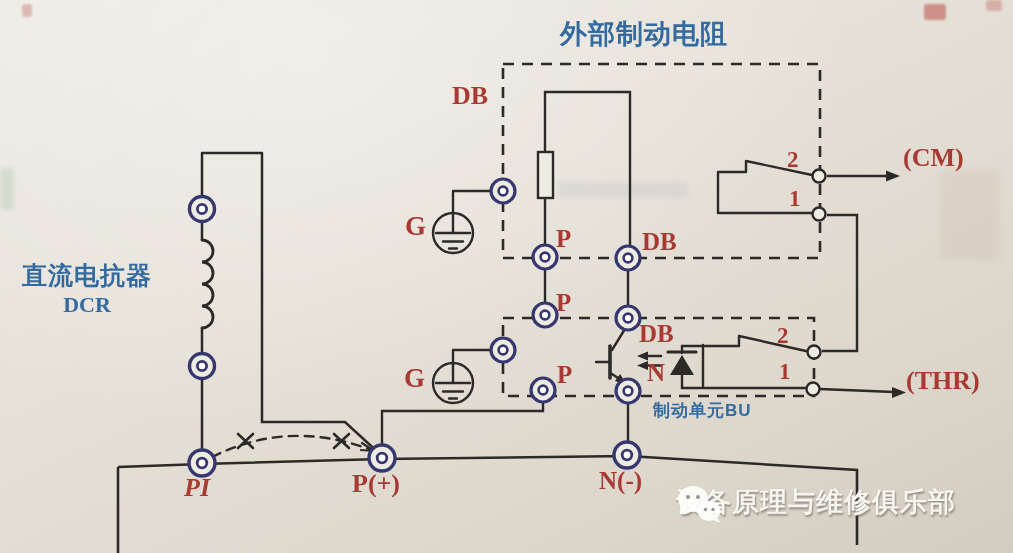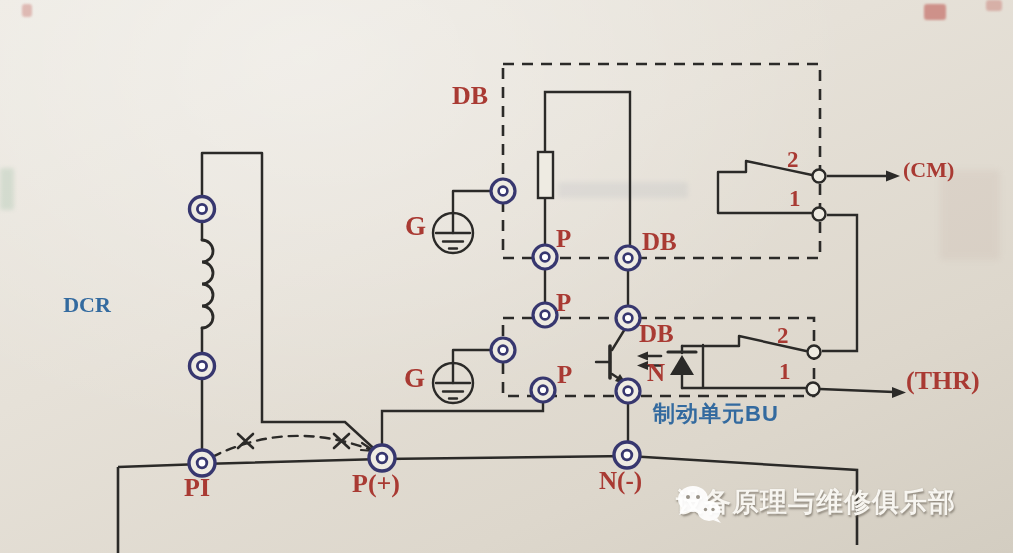--- a/index.html
+++ b/index.html
@@ -174,47 +174,49 @@
     </g>
 
     <g stroke="#2b2a28" stroke-width="2.4" fill="#eeebe2">
       <circle cx="819" cy="176" r="6.5"></circle>
       <circle cx="819" cy="214" r="6.5"></circle>
       <circle cx="814" cy="352" r="6.5"></circle>
       <circle cx="813" cy="389" r="6.5"></circle>
     </g>
   </svg>
 
+  <div class="lbl blue-cn" style="left:560px;top:20px;width:205px;font-size:27px;">外部制动电阻</div>
   <div class="lbl red" style="left:452px;top:82px;font-size:26px;">DB</div>
 
   <div class="lbl red" style="left:405px;top:212px;font-size:27px;">G</div>
   <div class="lbl red" style="left:404px;top:364px;font-size:27px;">G</div>
 
   <div class="lbl red" style="left:556px;top:226px;font-size:25px;">P</div>
   <div class="lbl red" style="left:556px;top:290px;font-size:25px;">P</div>
   <div class="lbl red" style="left:557px;top:362px;font-size:25px;">P</div>
   <div class="lbl red" style="left:642px;top:229px;font-size:25px;">DB</div>
   <div class="lbl red" style="left:639px;top:321px;font-size:25px;">DB</div>
   <div class="lbl red" style="left:647px;top:360px;font-size:25px;">N</div>
 
   <div class="lbl red" style="left:787px;top:148px;font-size:23px;">2</div>
   <div class="lbl red" style="left:789px;top:187px;font-size:23px;">1</div>
   <div class="lbl red" style="left:777px;top:324px;font-size:23px;">2</div>
   <div class="lbl red" style="left:779px;top:360px;font-size:23px;">1</div>
 
-  <div class="lbl red" style="left:903px;top:158px;font-size:22px;">(CM)</div>
+  <div class="lbl red" style="left:903px;top:144px;font-size:26px;">(CM)</div>
   <div class="lbl red" style="left:906px;top:367px;font-size:26px;">(THR)</div>
 
+  <div class="lbl blue-cn ctr" style="left:12px;top:262px;width:150px;font-size:25px;">直流电抗器</div>
   <div class="lbl blue-serif ctr" style="left:12px;top:293px;width:150px;font-size:22px;">DCR</div>
 
-  <div class="lbl red" style="left:184px;top:474px;font-size:26px;">PI</div>
+  <div class="lbl red" style="left:184px;top:474px;font-size:26px;font-style:italic;">PI</div>
   <div class="lbl red" style="left:352px;top:470px;font-size:26px;">P(+)</div>
   <div class="lbl red" style="left:599px;top:468px;font-size:25px;">N(-)</div>
 
-  <div class="lbl blue-cn" style="left:653px;top:402px;font-size:22px;">制动单元BU</div>
+  <div class="lbl blue-cn" style="left:653px;top:402px;font-size:17px;">制动单元BU</div>
 
   <div class="watermark">
     <svg width="48" height="42" viewBox="0 0 48 42">
       <g fill="#ffffff" opacity="0.92">
         <ellipse cx="17" cy="15" rx="15" ry="13"></ellipse>
         <path d="M6,24 L3,31 L12,27 Z"></path>
         <ellipse cx="33" cy="27" rx="11.5" ry="10"></ellipse>
         <path d="M41,34 L45,39 L37,36 Z"></path>
       </g>
       <g fill="#9a948a">

